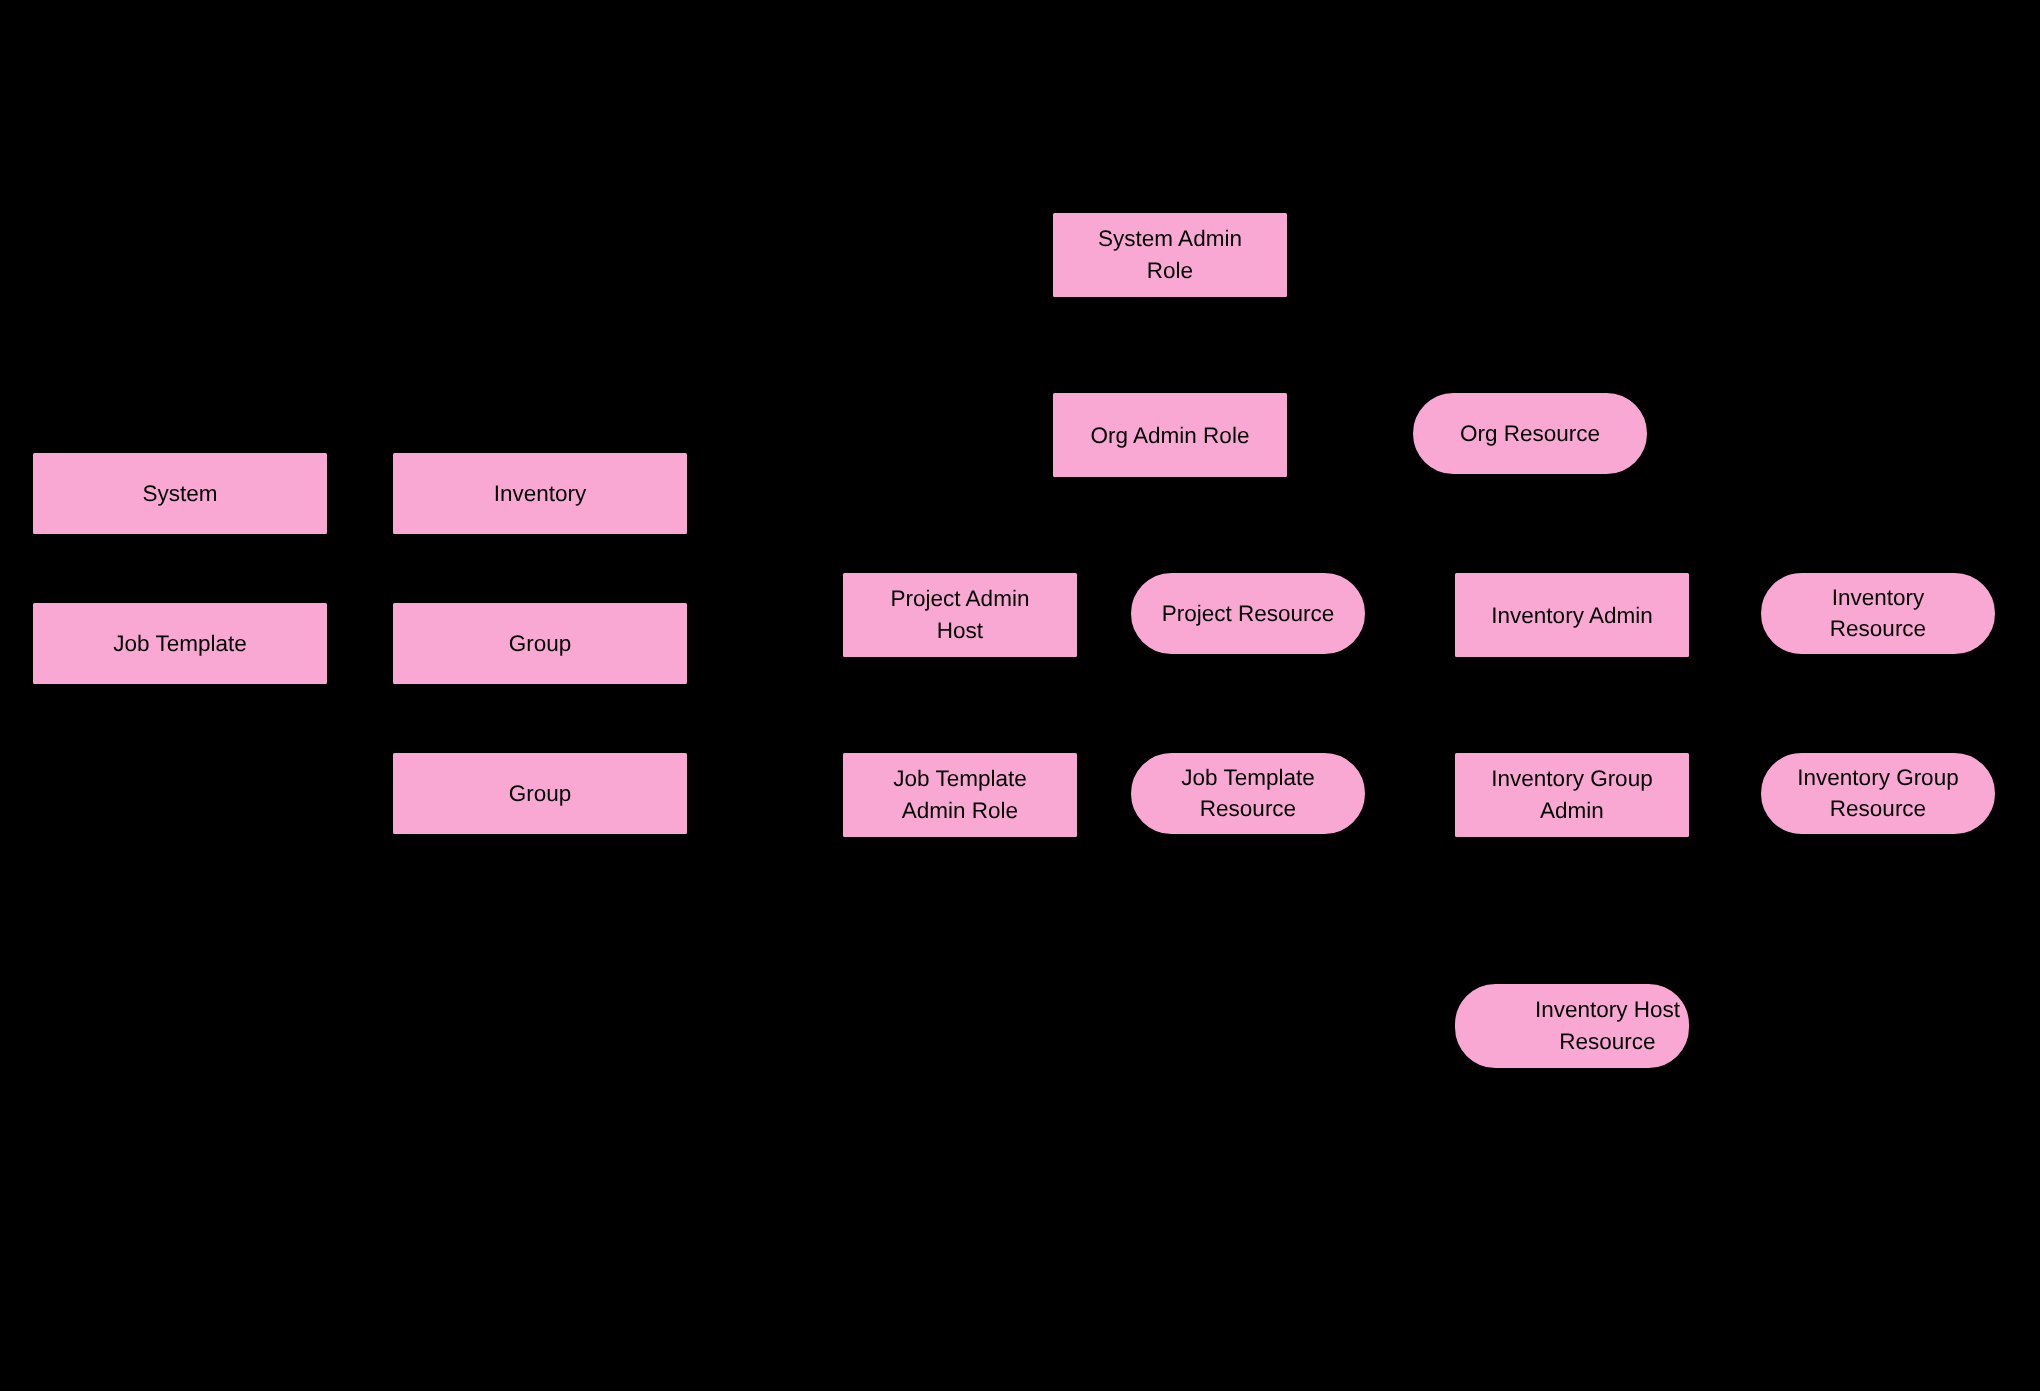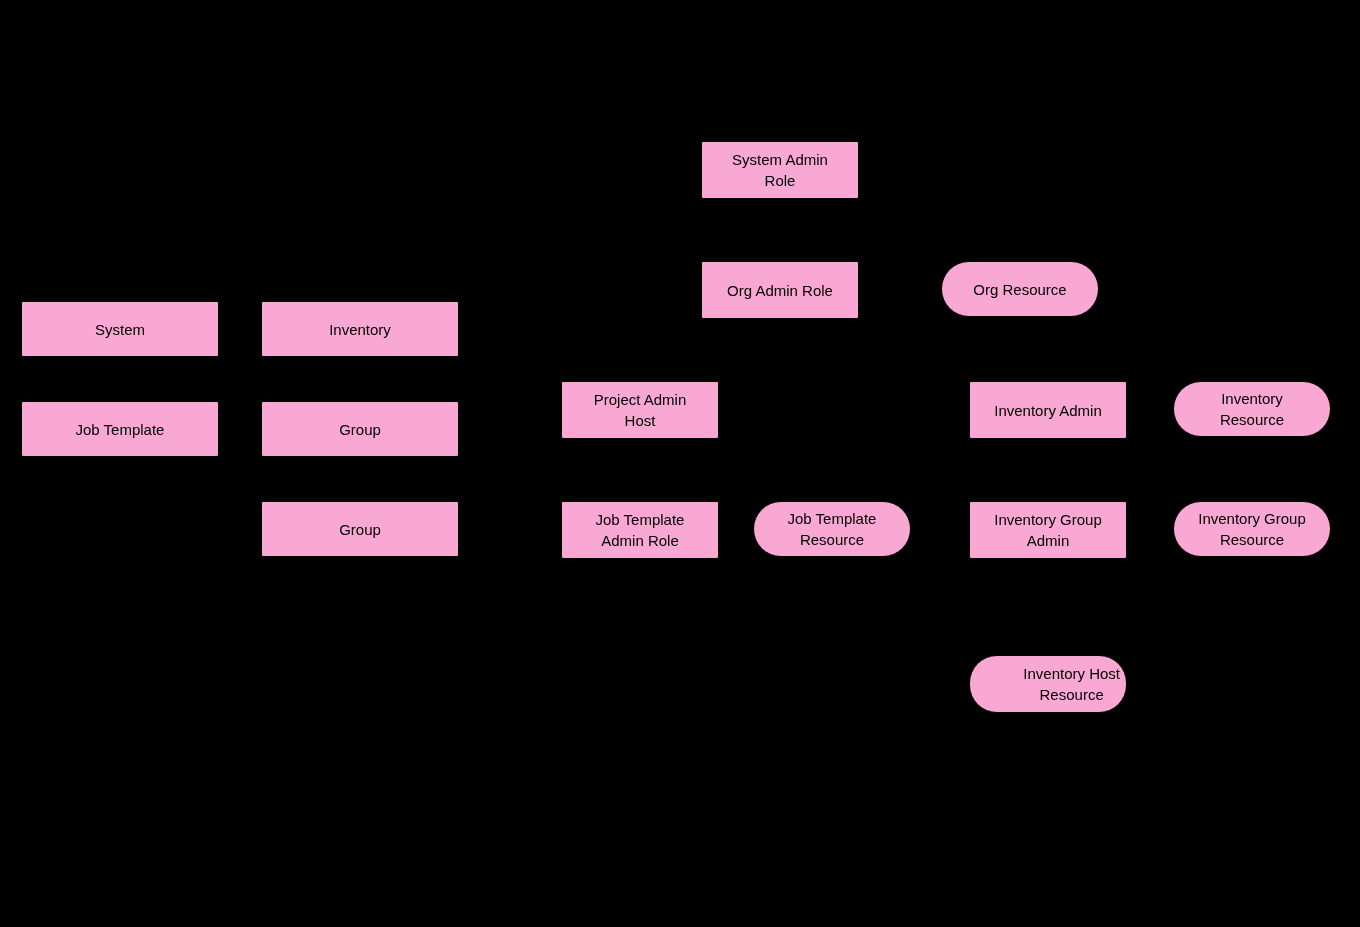--- a/index.html
+++ b/index.html
@@ -96,20 +96,23 @@
     <span class="label" data-name="node-label">Org Admin Role</span>
   </div>
   <div class="node pill" data-name="node-org-resource">
     <span class="label" data-name="node-label">Org Resource</span>
   </div>
 
   <div class="node rect" data-name="node-project-admin-role">
     <span class="label" data-name="node-label">Project Admin
 Host</span>
   </div>
+  <div class="node pill" data-name="node-project-resource">
+    <span class="label" data-name="node-label">Project Resource</span>
+  </div>
   <div class="node rect" data-name="node-inventory-admin">
     <span class="label" data-name="node-label">Inventory Admin</span>
   </div>
   <div class="node pill" data-name="node-inventory-resource">
     <span class="label" data-name="node-label">Inventory
 Resource</span>
   </div>
 
   <div class="node rect" data-name="node-job-template-admin-role">
     <span class="label" data-name="node-label">Job Template

